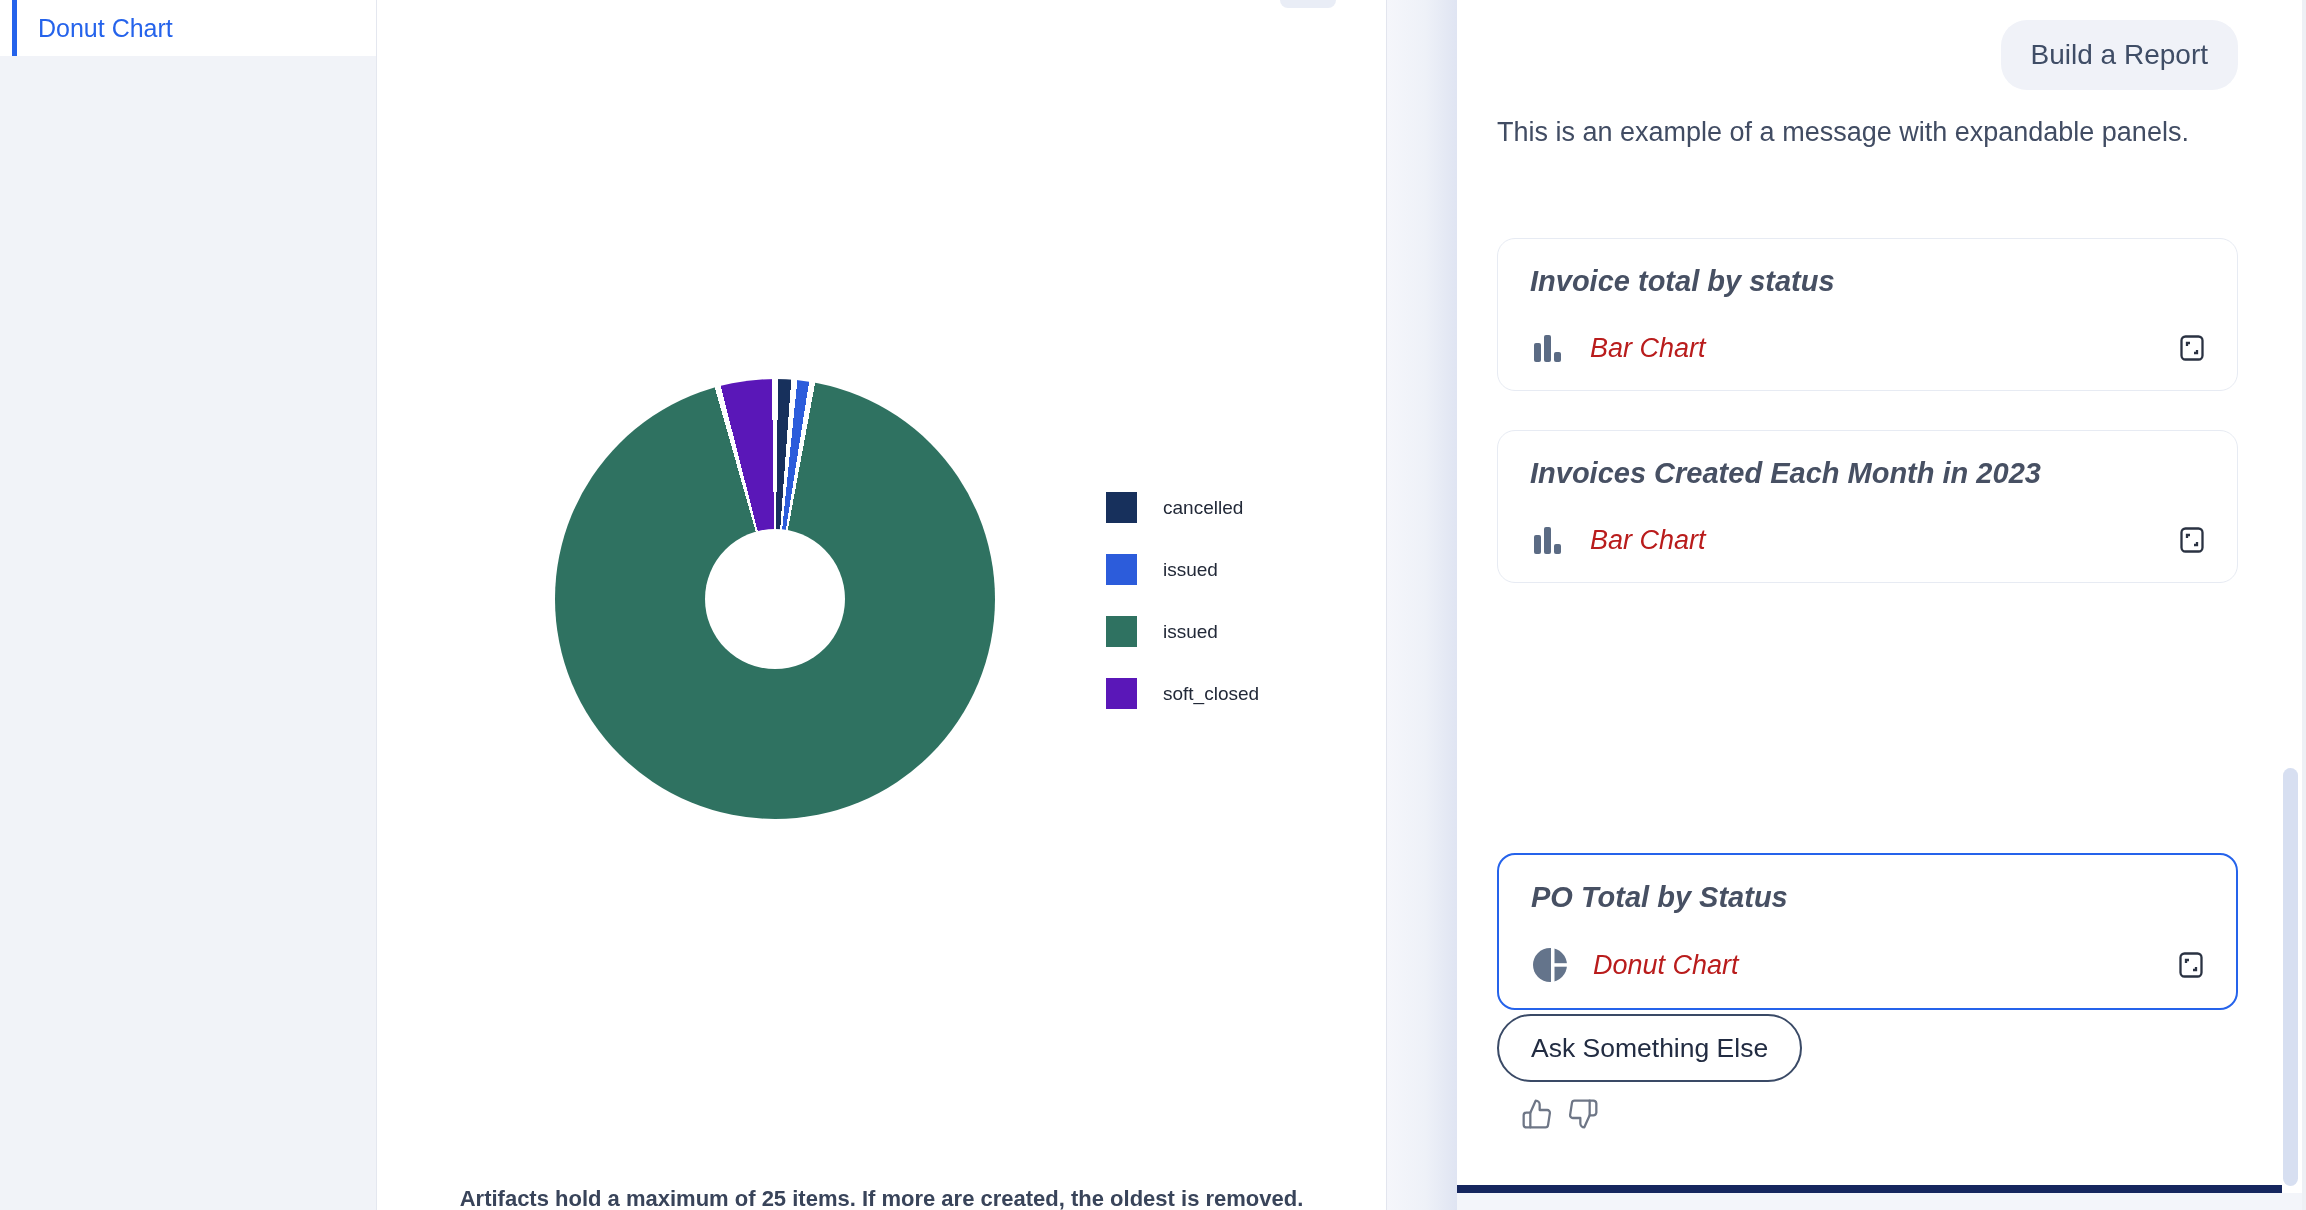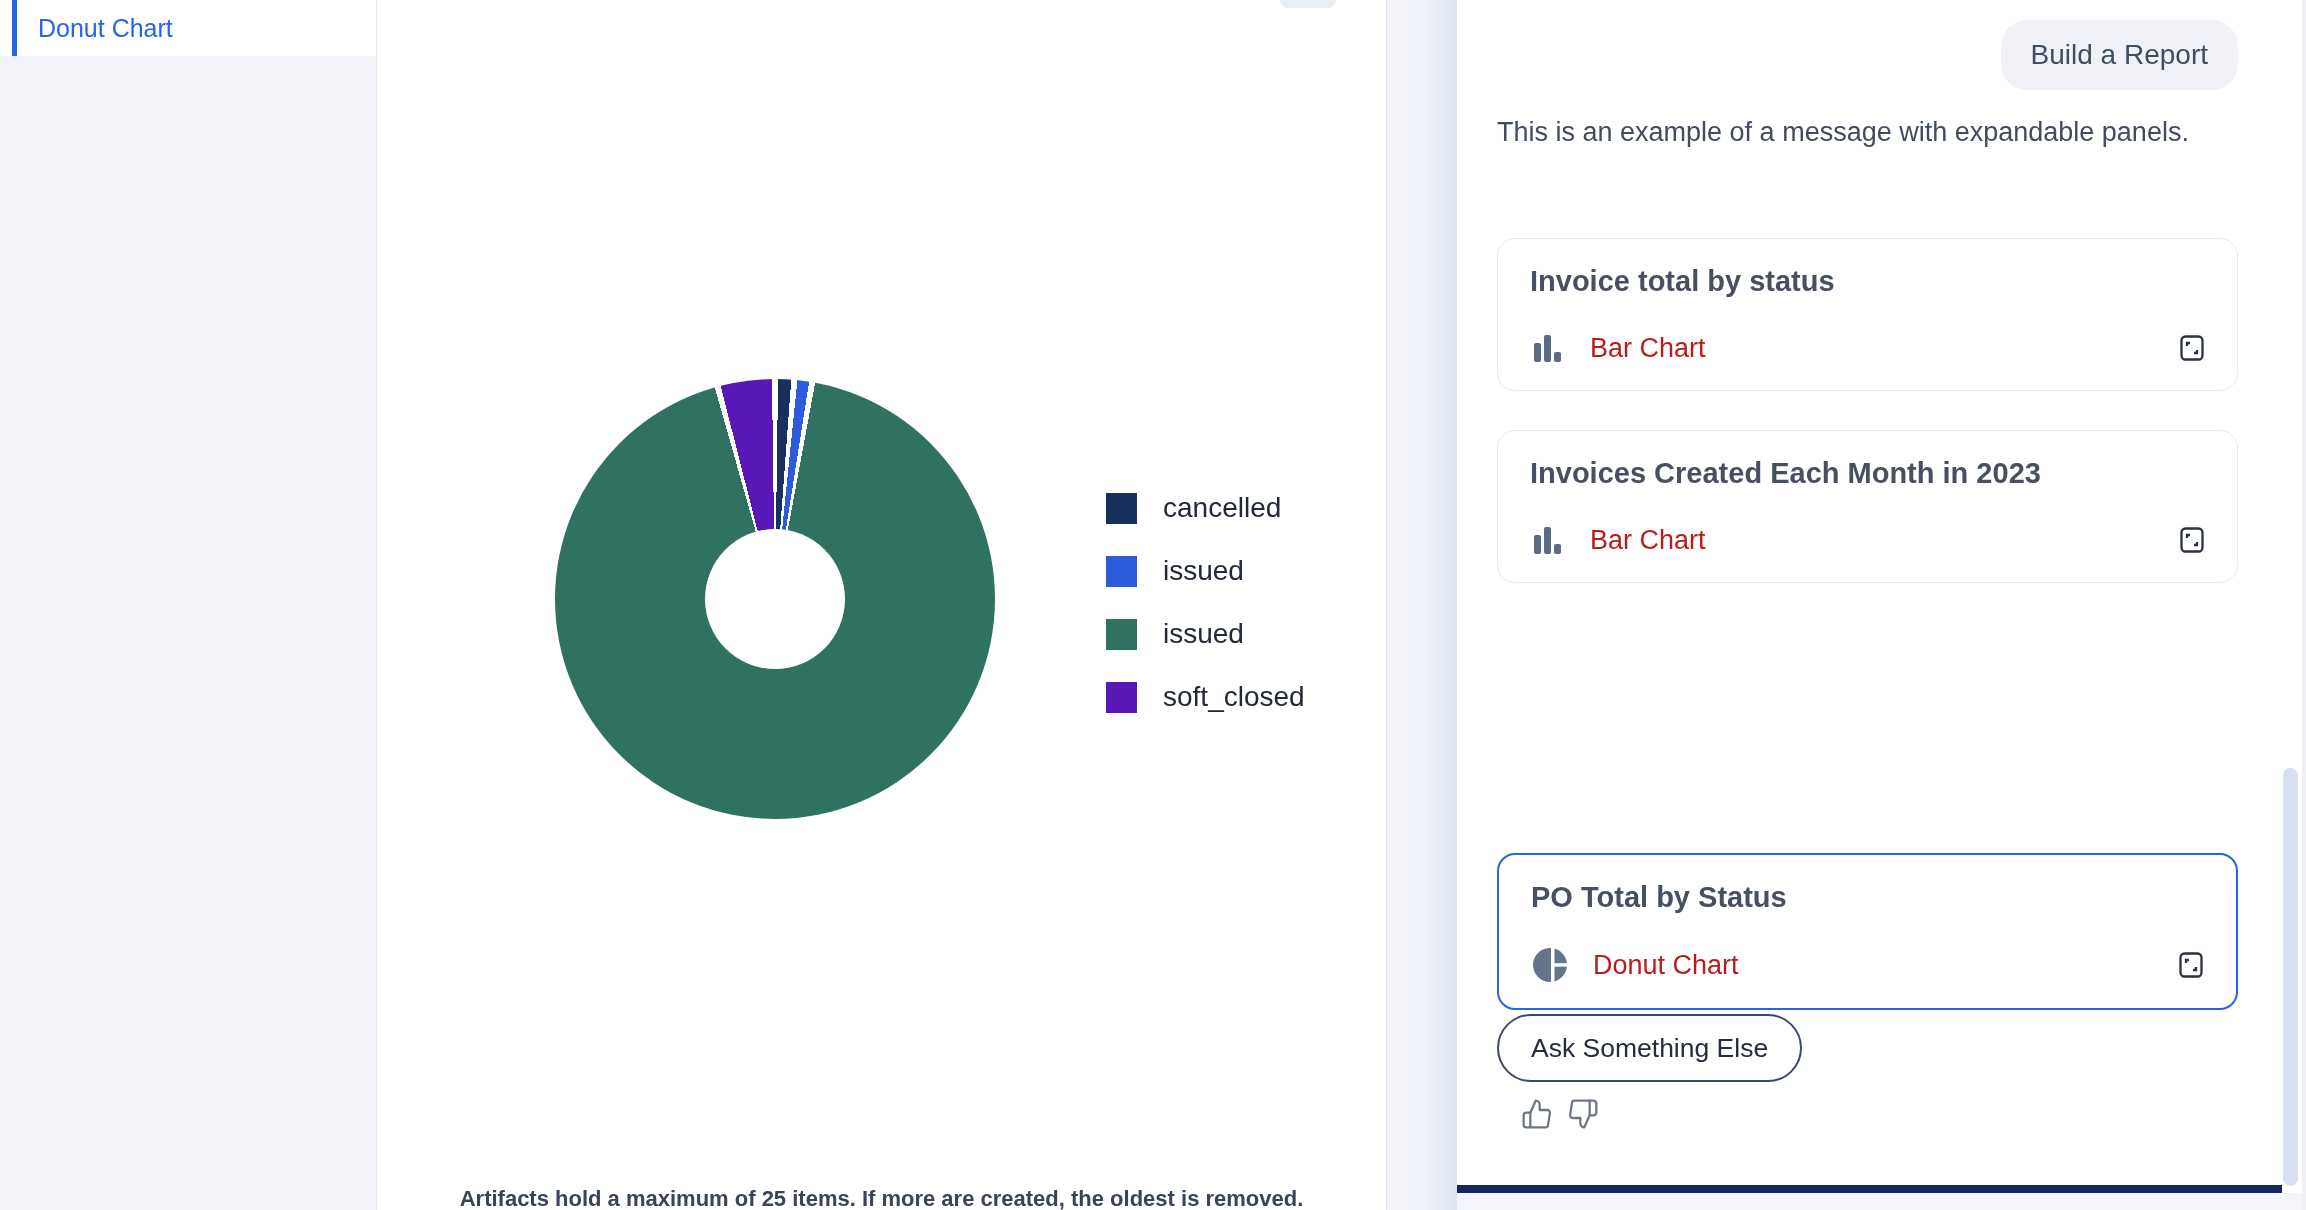--- a/index.html
+++ b/index.html
@@ -17,37 +17,37 @@
   
   .main{position:absolute;left:377px;top:0;width:1009px;height:1210px;background:#ffffff;}
   .top-chip{position:absolute;left:903px;top:0;width:56px;height:8px;background:#e9edf6;
             border-radius:0 0 14px 14px;}
   .donut{position:absolute;left:178px;top:379px;width:440px;height:440px;border-radius:50%;}
   .donut::after{content:"";position:absolute;left:150px;top:150px;width:140px;height:140px;
                 border-radius:50%;background:#ffffff;}
   .legend{position:absolute;left:729px;top:492px;}
   .legend-item{display:flex;align-items:center;gap:26px;margin-bottom:31px;}
   .swatch{width:31px;height:31px;flex:0 0 auto;}
-  .legend-item .txt{font-size:28px;color:#222938;}
+  .legend-item .txt{font-size:19px;color:#222938;}
   .caption{position:absolute;left:0;right:0;top:1186px;text-align:center;font-weight:bold;
            font-size:22px;color:#39445a;}
 
   
   .gap-strip{position:absolute;left:1386px;top:0;width:71px;height:1210px;
              background:linear-gradient(to right,#f5f6fb 0%,#eef1f8 55%,#dfe4f2 100%);
              border-left:1px solid #e2e5ee;box-sizing:border-box;}
 
   
   .panel{position:absolute;left:1457px;top:0;width:849px;height:1210px;background:#ffffff;}
   .build-chip{position:absolute;top:20px;right:68px;height:70px;display:flex;align-items:center;
               padding:0 30px;background:#f0f2f8;border-radius:26px;font-size:28px;color:#3f4d66;cursor:pointer;}
   .message{position:absolute;left:40px;top:112px;width:700px;font-size:27px;line-height:41px;color:#414c63;}
   .card{position:absolute;left:40px;width:741px;height:153px;box-sizing:border-box;background:#ffffff;
         border:1.5px solid #e7ebf3;border-radius:18px;padding:26px 30px 24px 32px;
-        display:flex;flex-direction:column;justify-content:space-between;cursor:pointer;}
+        display:flex;flex-direction:column;justify-content:space-between;cursor:pointer;font-style:italic;}
   .card.selected{border-width:2.5px;border-color:#2f6fe4;height:157px;}
   .card-title{font-size:29px;font-weight:bold;color:#475063;}
   .card-row{display:flex;align-items:center;gap:24px;}
   .card-type{font-size:27px;color:#b91c1c;}
   .expand{margin-left:auto;cursor:pointer;display:flex;}
   .card1{top:238px}.card2{top:430px}.card3{top:622px}.card4{top:853px}
   .ask-btn{position:absolute;left:40px;top:1003px;height:64px;display:inline-flex;align-items:center;
            padding:0 32px;border:2.5px solid #3a4a66;border-radius:40px;background:#ffffff;
            font-size:26.5px;color:#222c42;cursor:pointer;margin-top:11px;}
   .thumbs{position:absolute;left:64px;top:1098px;display:flex;gap:14px;}

